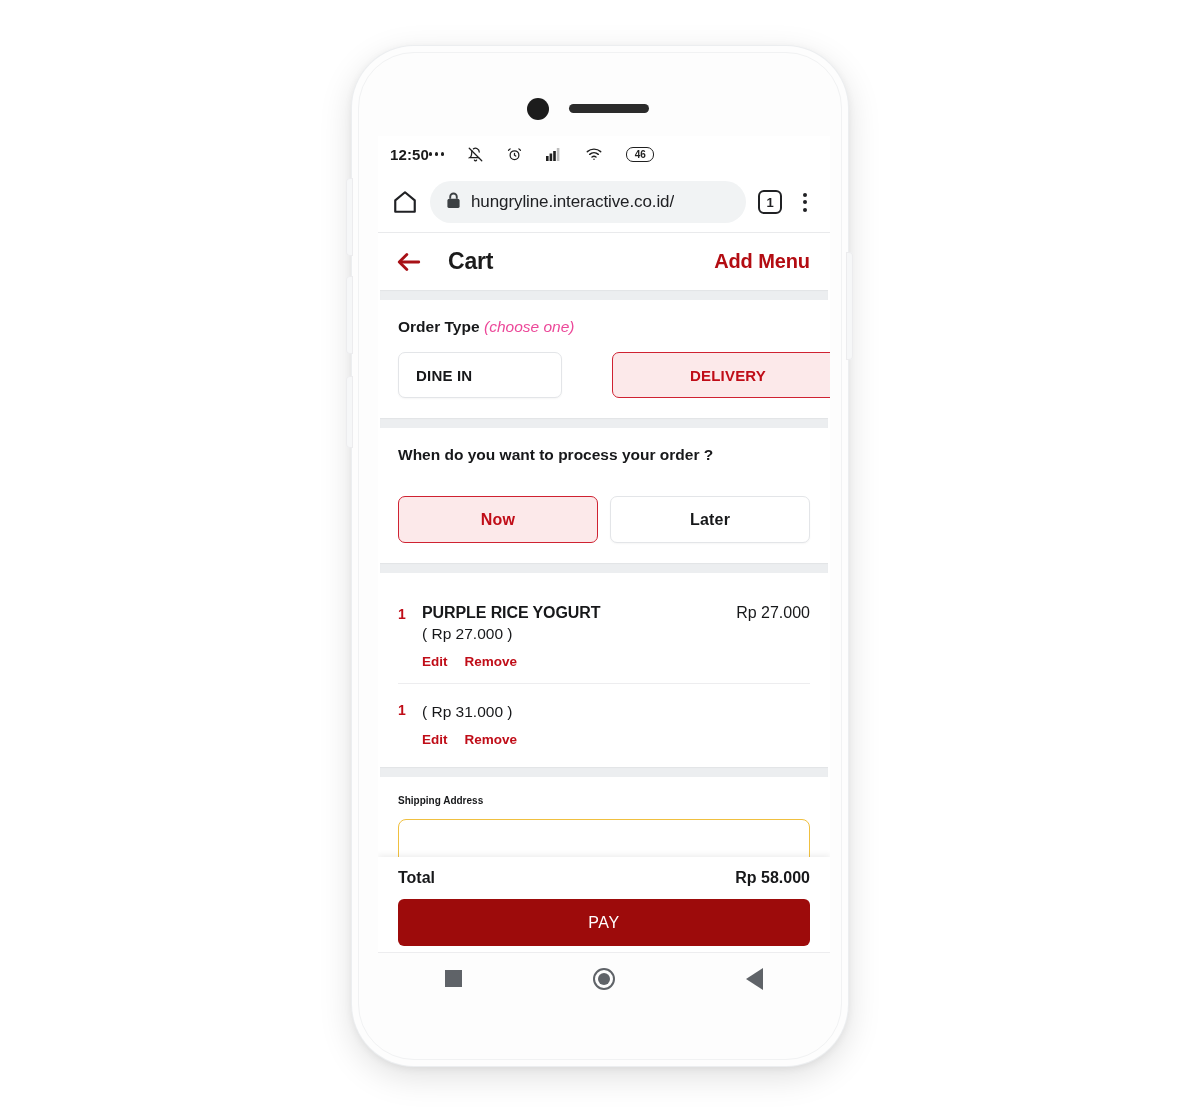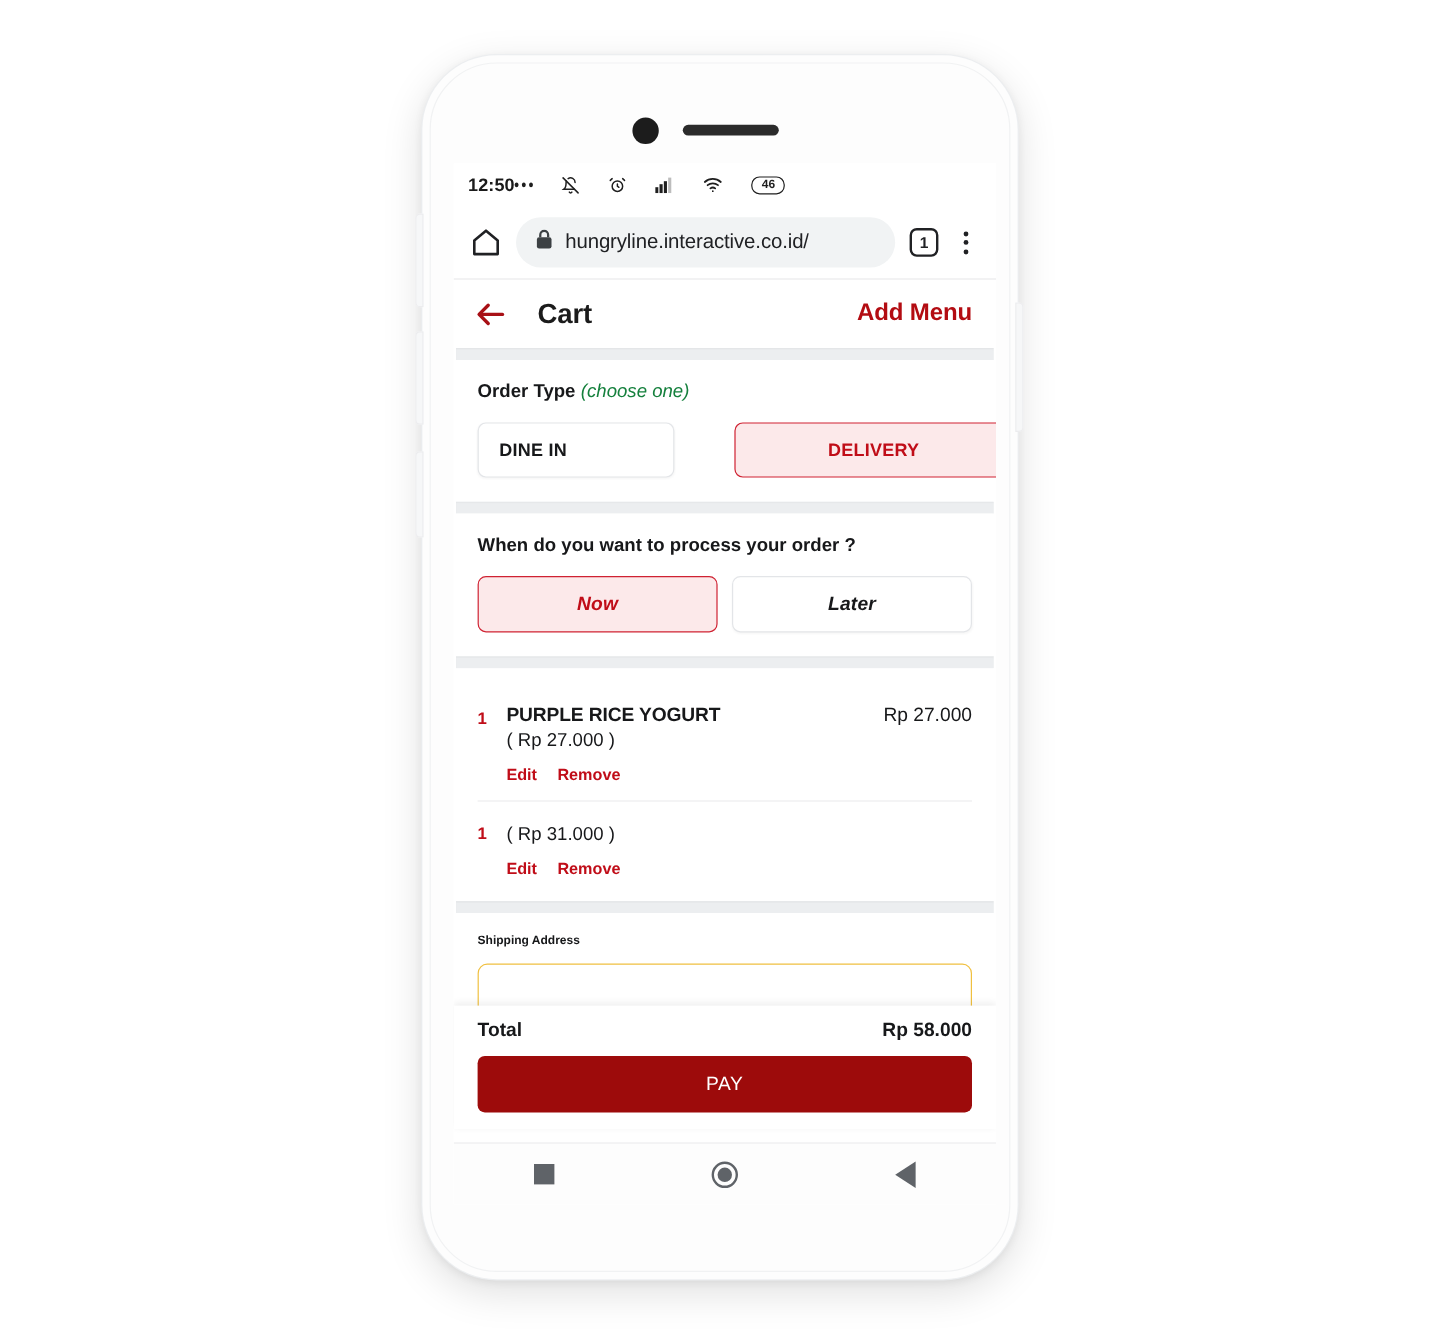--- a/index.html
+++ b/index.html
@@ -115,34 +115,34 @@
     margin-left: auto; font-size: 20px; font-weight: 700;
     color: #b30c12; letter-spacing: -.1px; text-align: center;
   }
 
   .band { height: 10px; background: #eceef0; margin: 0 2px;
           box-shadow: 0 1px 1px rgba(0,0,0,.04) inset; }
 
   .section { padding: 18px 20px 20px 20px; background: #fff; }
 
   .label-bold { font-size: 15.5px; font-weight: 700; color: #17181a; }
-  .label-muted { font-size: 15.5px; font-weight: 400; color: #15803d; font-style: italic; }
+  .label-muted { font-size: 15.5px; font-weight: 400; color: #ec4899; font-style: italic; }
 
   .choice-row { display: flex; gap: 14px; margin-top: 16px; }
   .choice {
     height: 46px; border-radius: 7px; display: flex; align-items: center;
     font-size: 15px; font-weight: 700; letter-spacing: .2px;
   }
   .choice.unsel { background: #fff; border: 1px solid #e3e5e8; color: #17181a; box-shadow: 0 1px 2px rgba(0,0,0,.04); }
   .choice.sel   { background: #fce9ea; border: 1.6px solid #cf2232; color: #c00d18; }
 
   #ot-dine { flex: 0 0 164px; justify-content: flex-start; padding-left: 17px; text-align: right; }
   #ot-delivery { flex: 0 0 232px; justify-content: center; margin-left: 36px; }
 
-  .timing-row { display: flex; gap: 12px; margin-top: 16px; font-style: italic; }
+  .timing-row { display: flex; gap: 12px; margin-top: 32px; }
   .timing-row .choice { flex: 1 1 0; justify-content: center; font-size: 16px; font-weight: 700; height: 47px; }
 
   
   .oi-title { font-size: 15.5px; font-weight: 700; color: #17181a; }
   .item { display: flex; padding-top: 13px; }
   .item + .item { border-top: 1px solid #ededef; margin-top: 14px; padding-top: 16px; }
   .item-qty { flex: 0 0 24px; font-size: 14px; font-weight: 700; color: #c00d18; padding-top: 2px; }
   .item-body { flex: 1 1 auto; }
   .item-head { display: flex; align-items: flex-start; }
   .item-name { flex: 1 1 auto; font-size: 16px; font-weight: 700; color: #17181a; letter-spacing: -.1px; }
@@ -153,21 +153,21 @@
 
   
   .ship-title { font-size: 10px; font-weight: 700; color: #17181a; }
   .ship-input {
     margin-top: 13px; height: 46px; border-radius: 8px;
     border: 1.6px solid #f0c040; background: #fff;
   }
 
   
   .footer {
-    position: absolute; left: 0; right: 0; bottom: 63px;
+    position: absolute; left: 0; right: 0; bottom: 44px;
     background: #fff; padding: 12px 20px 14px 20px;
     box-shadow: 0 -2px 6px rgba(0,0,0,.07);
   }
   .total-row { display: flex; align-items: baseline; }
   .total-label { font-size: 16px; font-weight: 700; color: #17181a; }
   .total-value { margin-left: auto; font-size: 16px; font-weight: 700; color: #17181a; }
   .pay-btn {
     margin-top: 12px; height: 47px; border-radius: 6px;
     background: #9d0b0b; color: #fff; font-size: 16px; font-weight: 400;
     letter-spacing: .6px; display: flex; align-items: center; justify-content: center;

